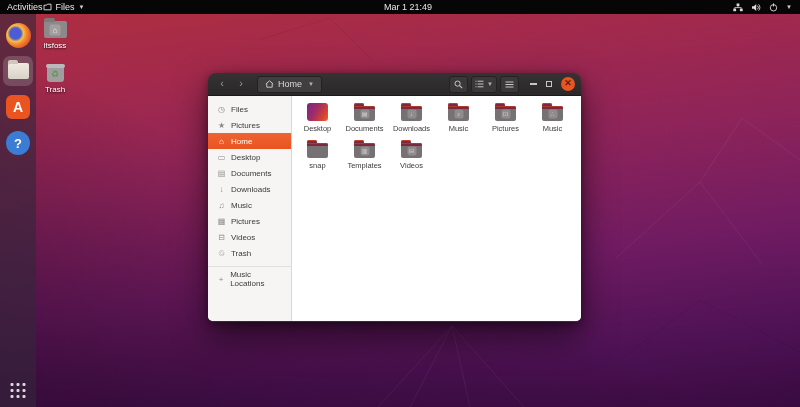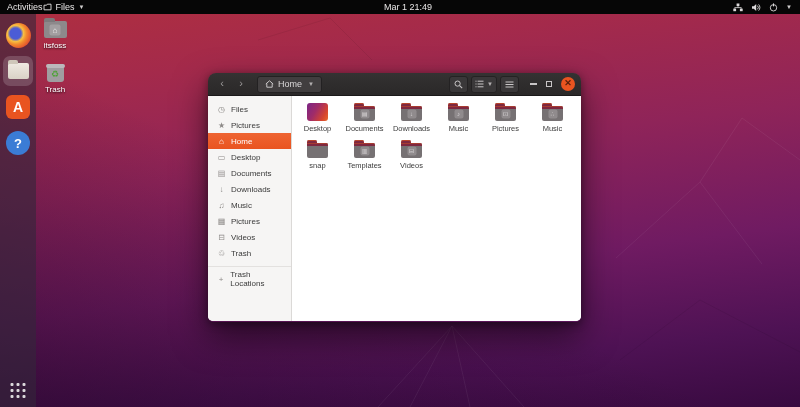--- a/index.html
+++ b/index.html
@@ -278,21 +278,21 @@
     <span class="sb-icon">⊟</span>
     <span class="sb-label">Videos</span>
   </div>
         <div class="sb-item">
     <span class="sb-icon">♲</span>
     <span class="sb-label">Trash</span>
   </div>
         <div class="sb-sep"></div>
         <div class="sb-item">
     <span class="sb-icon">+</span>
-    <span class="sb-label">Trash Locations</span>
+    <span class="sb-label">Music Locations</span>
   </div>
       </div>
     <div class="main">
       <div class="grid">
           <div class="cell">
     <span class="desktop-tile"></span>
     <span class="lbl">Desktop</span>
   </div>
           <div class="cell">
     <span class="folder">

